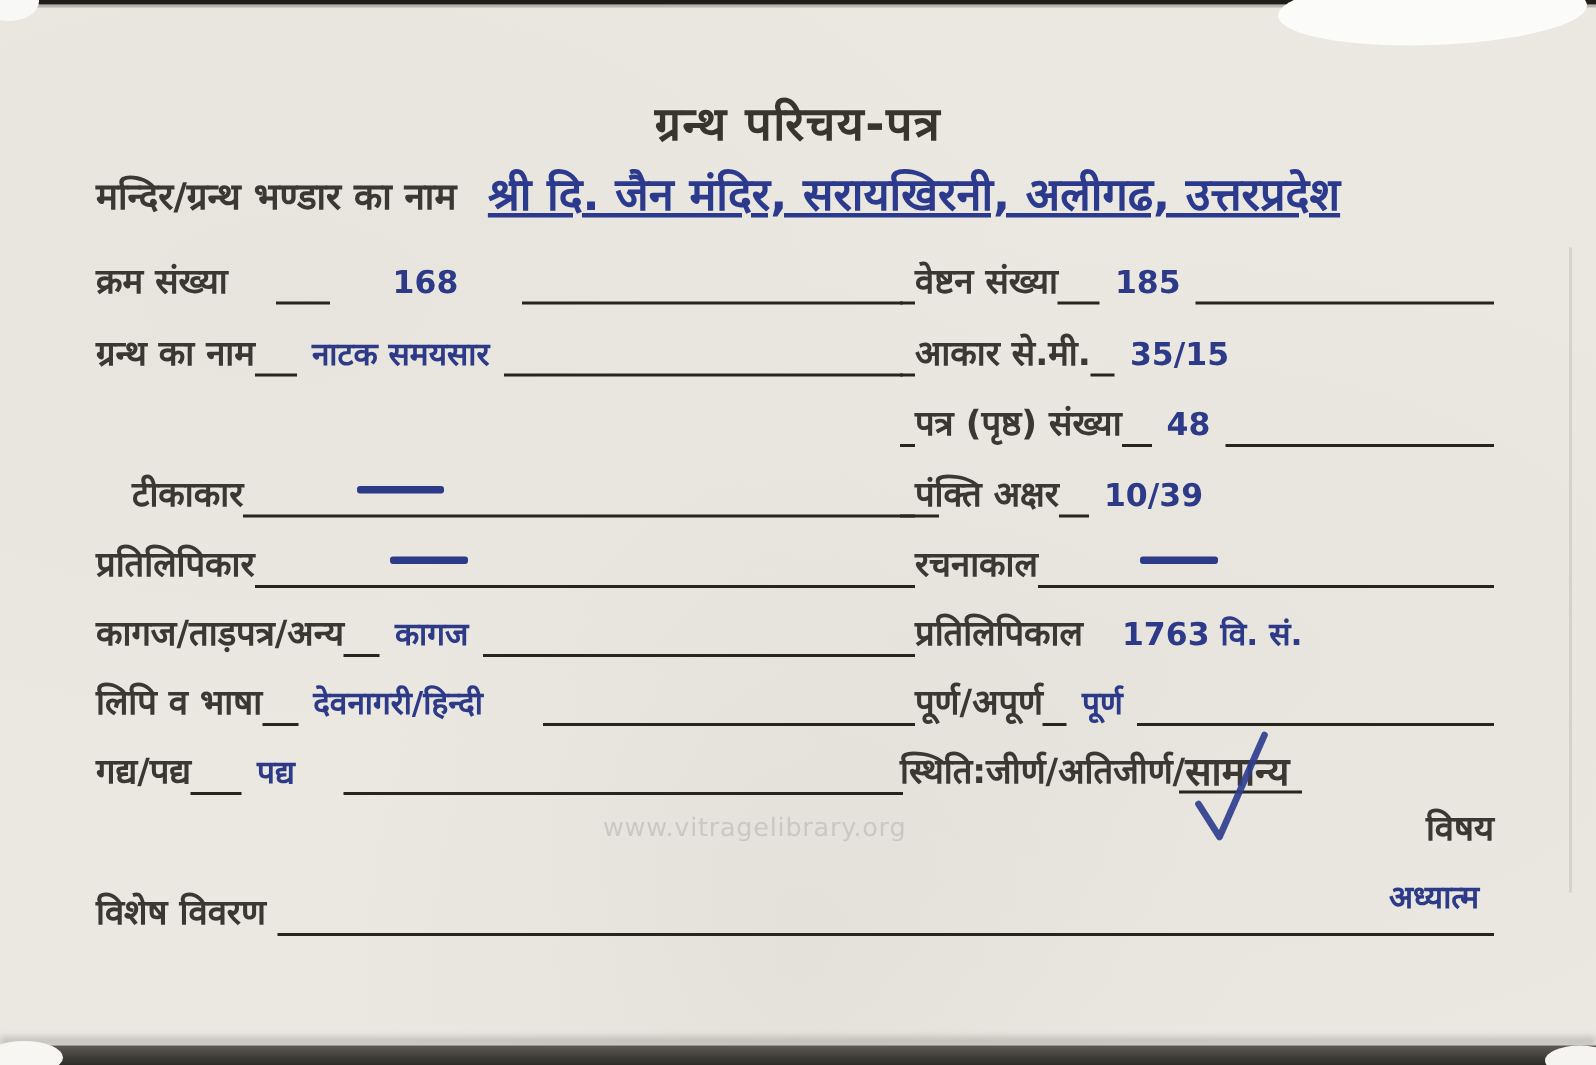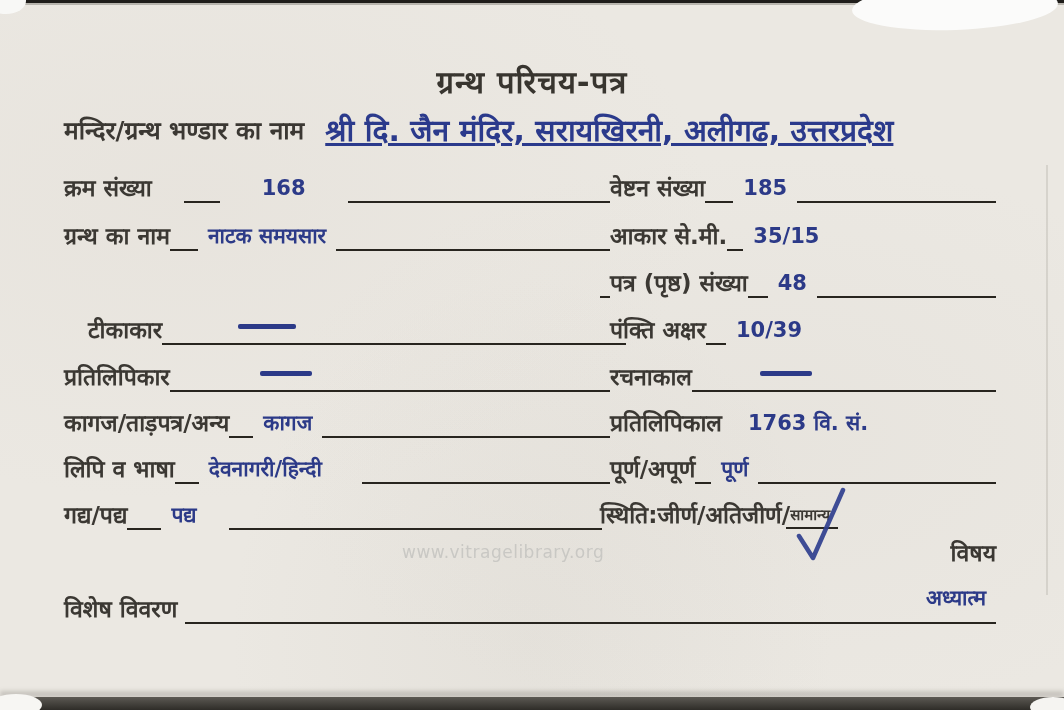--- a/index.html
+++ b/index.html
@@ -29,21 +29,21 @@
   .row{position:absolute;display:flex;align-items:flex-end;height:40px;white-space:nowrap;overflow:visible;}
   .lbl{font-weight:700;color:#3b3833;font-size:23px;line-height:30px;}
   .val{font-weight:700;color:#2c3a88;font-size:21px;line-height:30px;padding:2px 10px 0 10px;}
   .line{height:2.5px;background:#28251f;margin-top:13px;}
   .fill{flex:1;}
   .w10{width:10px;}.w16{width:16px;}.w20{width:20px;}.w24{width:24px;}.w28{width:28px;}.w34{width:34px;}.w36{width:36px;}
   .gap16{width:16px;}.gap22{width:22px;}.gap30{width:30px;}
   .blue-dash{position:absolute;height:4.5px;background:#2c3a88;border-radius:2px;top:19px;}
   .header-row .lbl{font-size:24.5px;}
   .header-row .val{font-size:30px;color:#2b3a8c;padding-left:21px;padding-top:1px;text-decoration:underline;}
-  .option-wrap{position:relative;display:inline-block;font-weight:700;color:#3b3833;font-size:15px;line-height:30px;}
+  .option-wrap{position:relative;display:inline-block;font-weight:700;color:#3b3833;font-size:26px;line-height:30px;}
   .option-underline{position:absolute;left:-4px;right:-8px;bottom:1px;height:2.5px;background:#28251f;}
   .check-svg{position:absolute;left:2px;top:-16px;width:58px;height:86px;overflow:visible;}
   .watermark{
     position:absolute;left:402px;top:542px;width:260px;text-align:left;
     font-size:17px;color:#c9c8c4;letter-spacing:.5px;font-weight:400;
   }
 </style>
 </head>
 <body>
 

